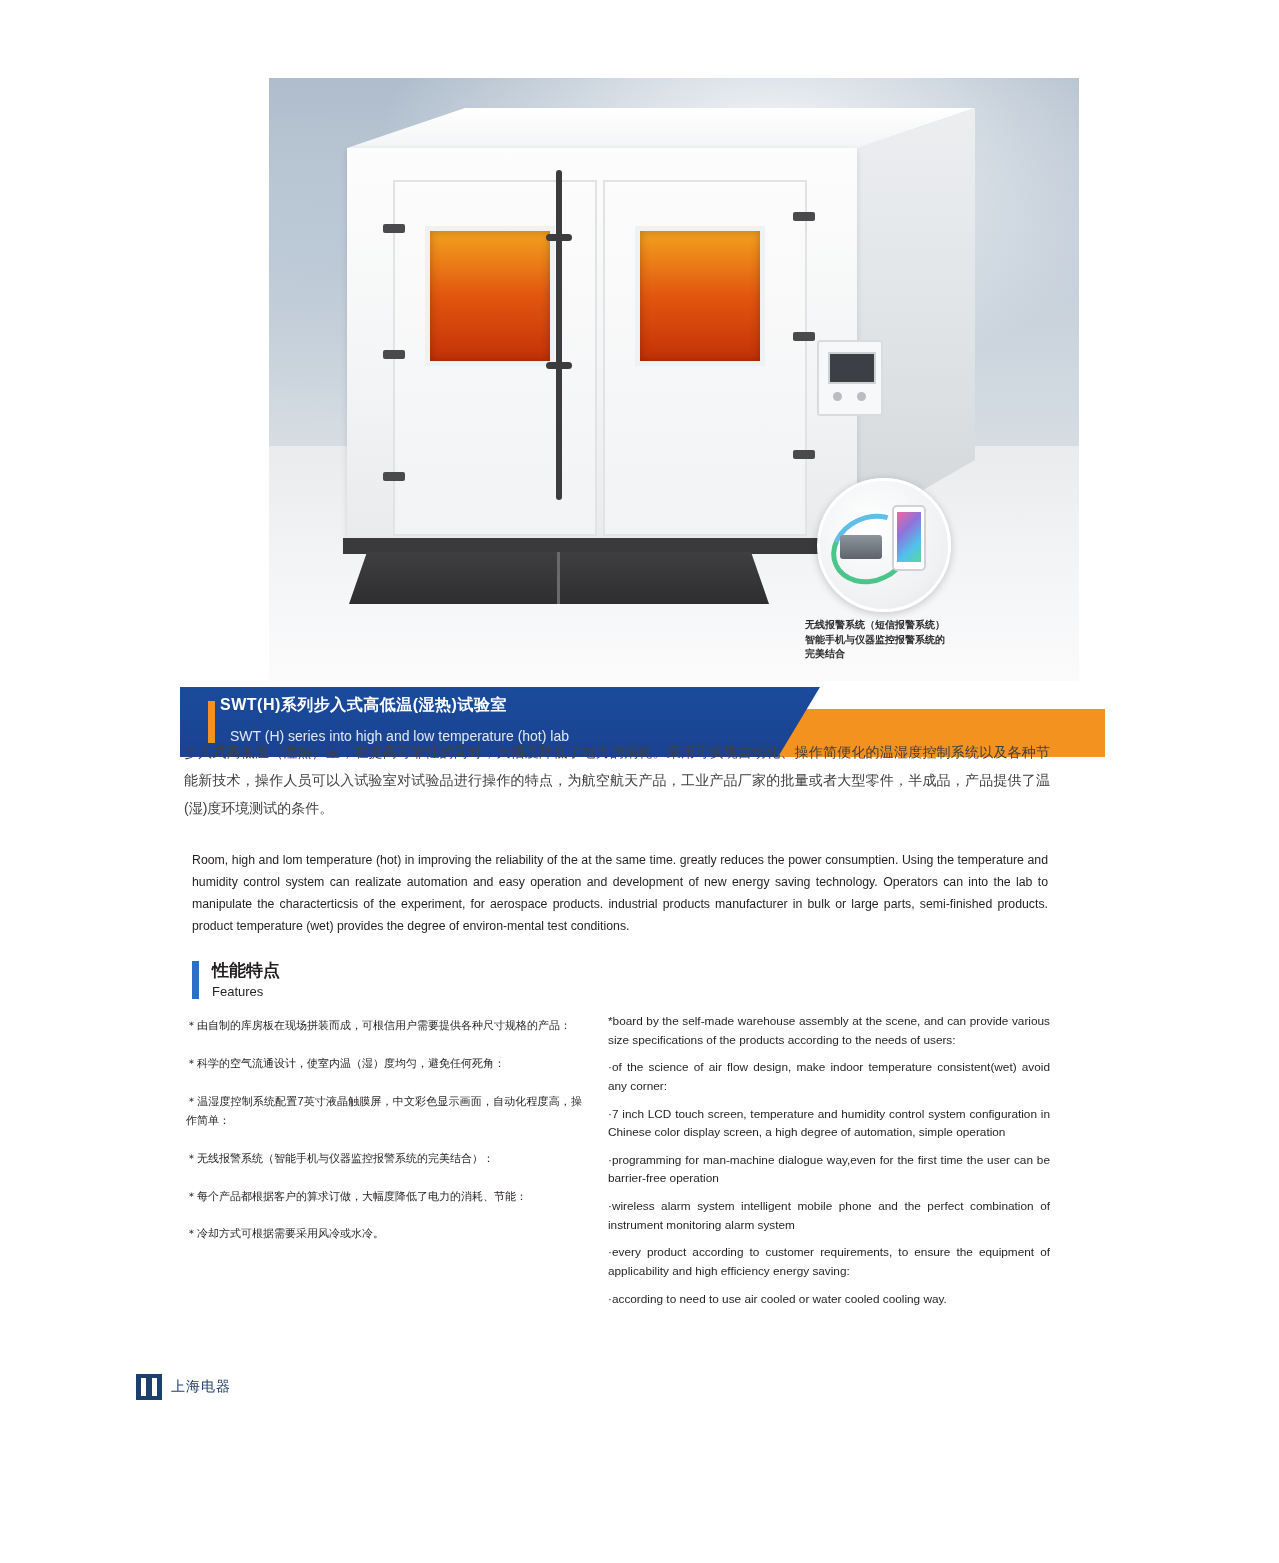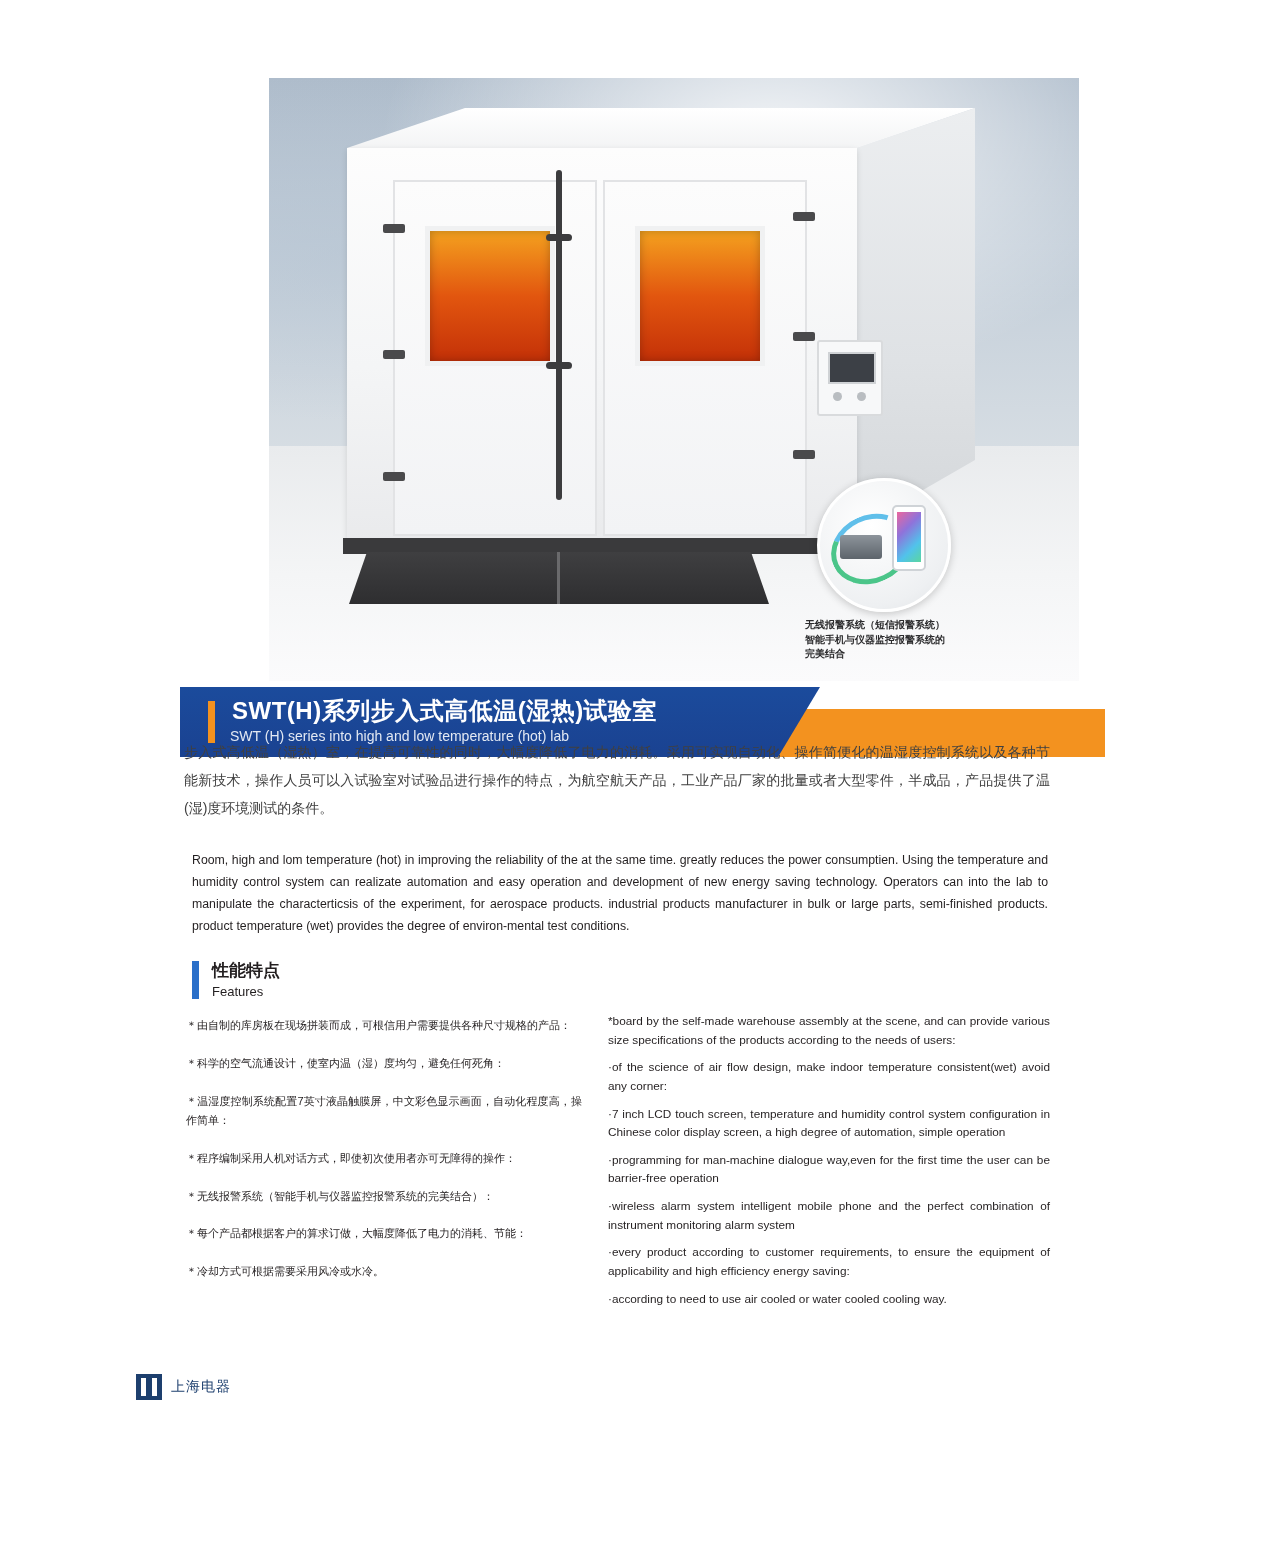--- a/index.html
+++ b/index.html
@@ -283,24 +283,24 @@
   .banner-accent {
     position: absolute;
     left: 28px;
     top: 14px;
     width: 7px;
     height: 42px;
     background: #f3921f;
   }
   .banner-title-cn {
     position: absolute;
-    left: 52px;
+    left: 40px;
     top: 8px;
     color: #ffffff;
-    font-size: 24px;
+    font-size: 16px;
     font-weight: bold;
     letter-spacing: .5px;
     white-space: nowrap;
   }
   .banner-title-en {
     position: absolute;
     left: 50px;
     top: 41px;
     color: #e3e9f3;
     font-size: 14px;
@@ -498,21 +498,20 @@
 <div class="features-head">
   <div class="bar"></div>
   <div class="cn">性能特点</div>
   <div class="en">Features</div>
 </div>
 
 <div class="col-left">
   <div class="item">＊由自制的库房板在现场拼装而成，可根信用户需要提供各种尺寸规格的产品：</div>
   <div class="item">＊科学的空气流通设计，使室内温（湿）度均匀，避免任何死角：</div>
   <div class="item">＊温湿度控制系统配置7英寸液晶触膜屏，中文彩色显示画面，自动化程度高，操作简单：</div>
-  <div class="item">＊程序编制采用人机对话方式，即使初次使用者亦可无障得的操作：</div>
   <div class="item">＊无线报警系统（智能手机与仪器监控报警系统的完美结合）：</div>
   <div class="item">＊每个产品都根据客户的算求订做，大幅度降低了电力的消耗、节能：</div>
   <div class="item">＊冷却方式可根据需要采用风冷或水冷。</div>
 </div>
 
 <div class="col-right">
   <div class="item">*board by the self-made warehouse assembly at the scene, and can provide various size specifications of the products according to the needs of users:</div>
   <div class="item">·of the science of air flow design, make indoor temperature consistent(wet) avoid any corner:</div>
   <div class="item">·7 inch LCD touch screen, temperature and humidity control system configuration in Chinese color display screen, a high degree of automation, simple operation</div>
   <div class="item">·programming for man-machine dialogue way,even for the first time the user can be barrier-free operation</div>

